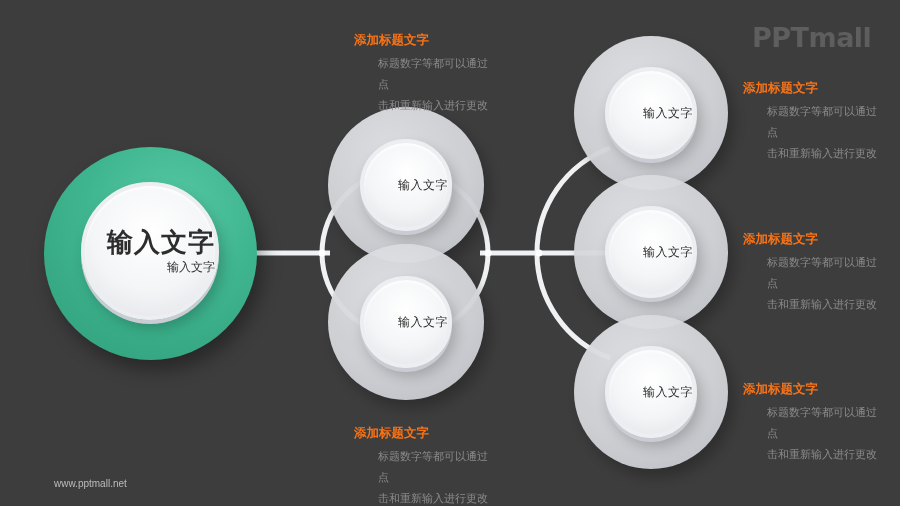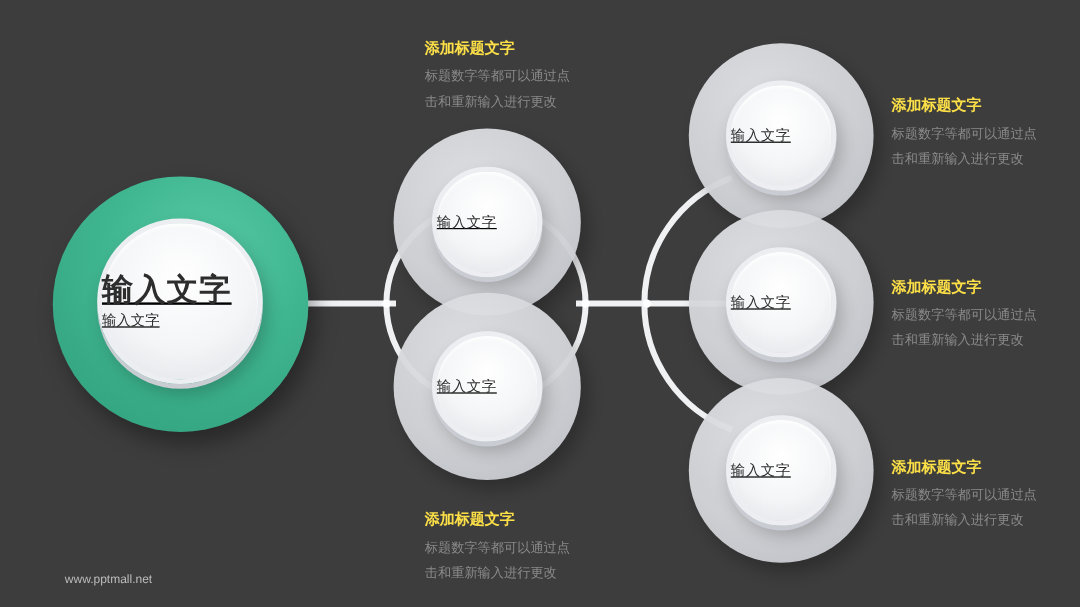--- a/index.html
+++ b/index.html
@@ -22,38 +22,37 @@
     box-shadow: 6px 8px 14px rgba(0,0,0,0.25);
   }
   .disc.green {
     background: radial-gradient(circle at 60% 30%, #55c9a4 0%, #3fb58f 45%, #2e9d79 100%);
     box-shadow: 6px 10px 18px rgba(0,0,0,0.35);
   }
   .knob {
     position: absolute; border-radius: 50%;
     background: radial-gradient(circle at 50% 35%, #ffffff 0%, #f4f5f7 55%, #dfe1e5 100%);
     box-shadow: 0 4px 0 #c9ccd2, 4px 8px 14px rgba(0,0,0,0.22), inset 0 2px 3px rgba(255,255,255,0.9);
-    display: flex; flex-direction: column; align-items: flex-start; justify-content: center;
+    display: flex; flex-direction: column; align-items: flex-end; justify-content: center;
     box-sizing: border-box;
     border: 4px solid #eceef1;
-    text-decoration: underline;
   }
   .knob-label {
     font-size: 12px; color: #2b2b2b; font-weight: 500; letter-spacing: 0.5px;
   }
   .knob-main {
     font-size: 26px; font-weight: bold; color: #2d2d2d; letter-spacing: 1px; line-height: 30px;
   }
   .knob-sub {
     font-size: 12px; color: #2d2d2d; margin-top: 2px;
   }
 
   .textblock { position: absolute; width: 140px; }
-  .tb-title { font-size: 12.5px; font-weight: bold; color: #fde047; line-height: 18px; margin-bottom: 4px; }
-  .tb-body  { font-size: 11px; color: #8a8a8a; line-height: 21px; }
+  .tb-title { font-size: 12.5px; font-weight: bold; color: #f97316; line-height: 18px; margin-bottom: 4px; }
+  .tb-body  { font-size: 11px; color: #8a8a8a; line-height: 21px; margin-left: 24px; }
 
   .logo {
     position: absolute; left: 752px; top: 22px;
     font-family: "DejaVu Sans", sans-serif; font-size: 27px; font-weight: bold;
     color: #5e5e5e; letter-spacing: -0.5px;
   }
   .footer-url {
     position: absolute; left: 54px; top: 478px;
     font-family: "Liberation Sans", sans-serif; font-size: 10px; color: #bcbcbc;
   }
@@ -127,14 +126,15 @@
     <div class="tb-body">标题数字等都可以通过点</div>
     <div class="tb-body">击和重新输入进行更改</div>
   </div>
 
   <div class="textblock" style="left:743px; top:380px;">
     <div class="tb-title">添加标题文字</div>
     <div class="tb-body">标题数字等都可以通过点</div>
     <div class="tb-body">击和重新输入进行更改</div>
   </div>
 
+  <div class="logo">PPTmall</div>
   <div class="footer-url">www.pptmall.net</div>
 </div>
 
 </body></html>

